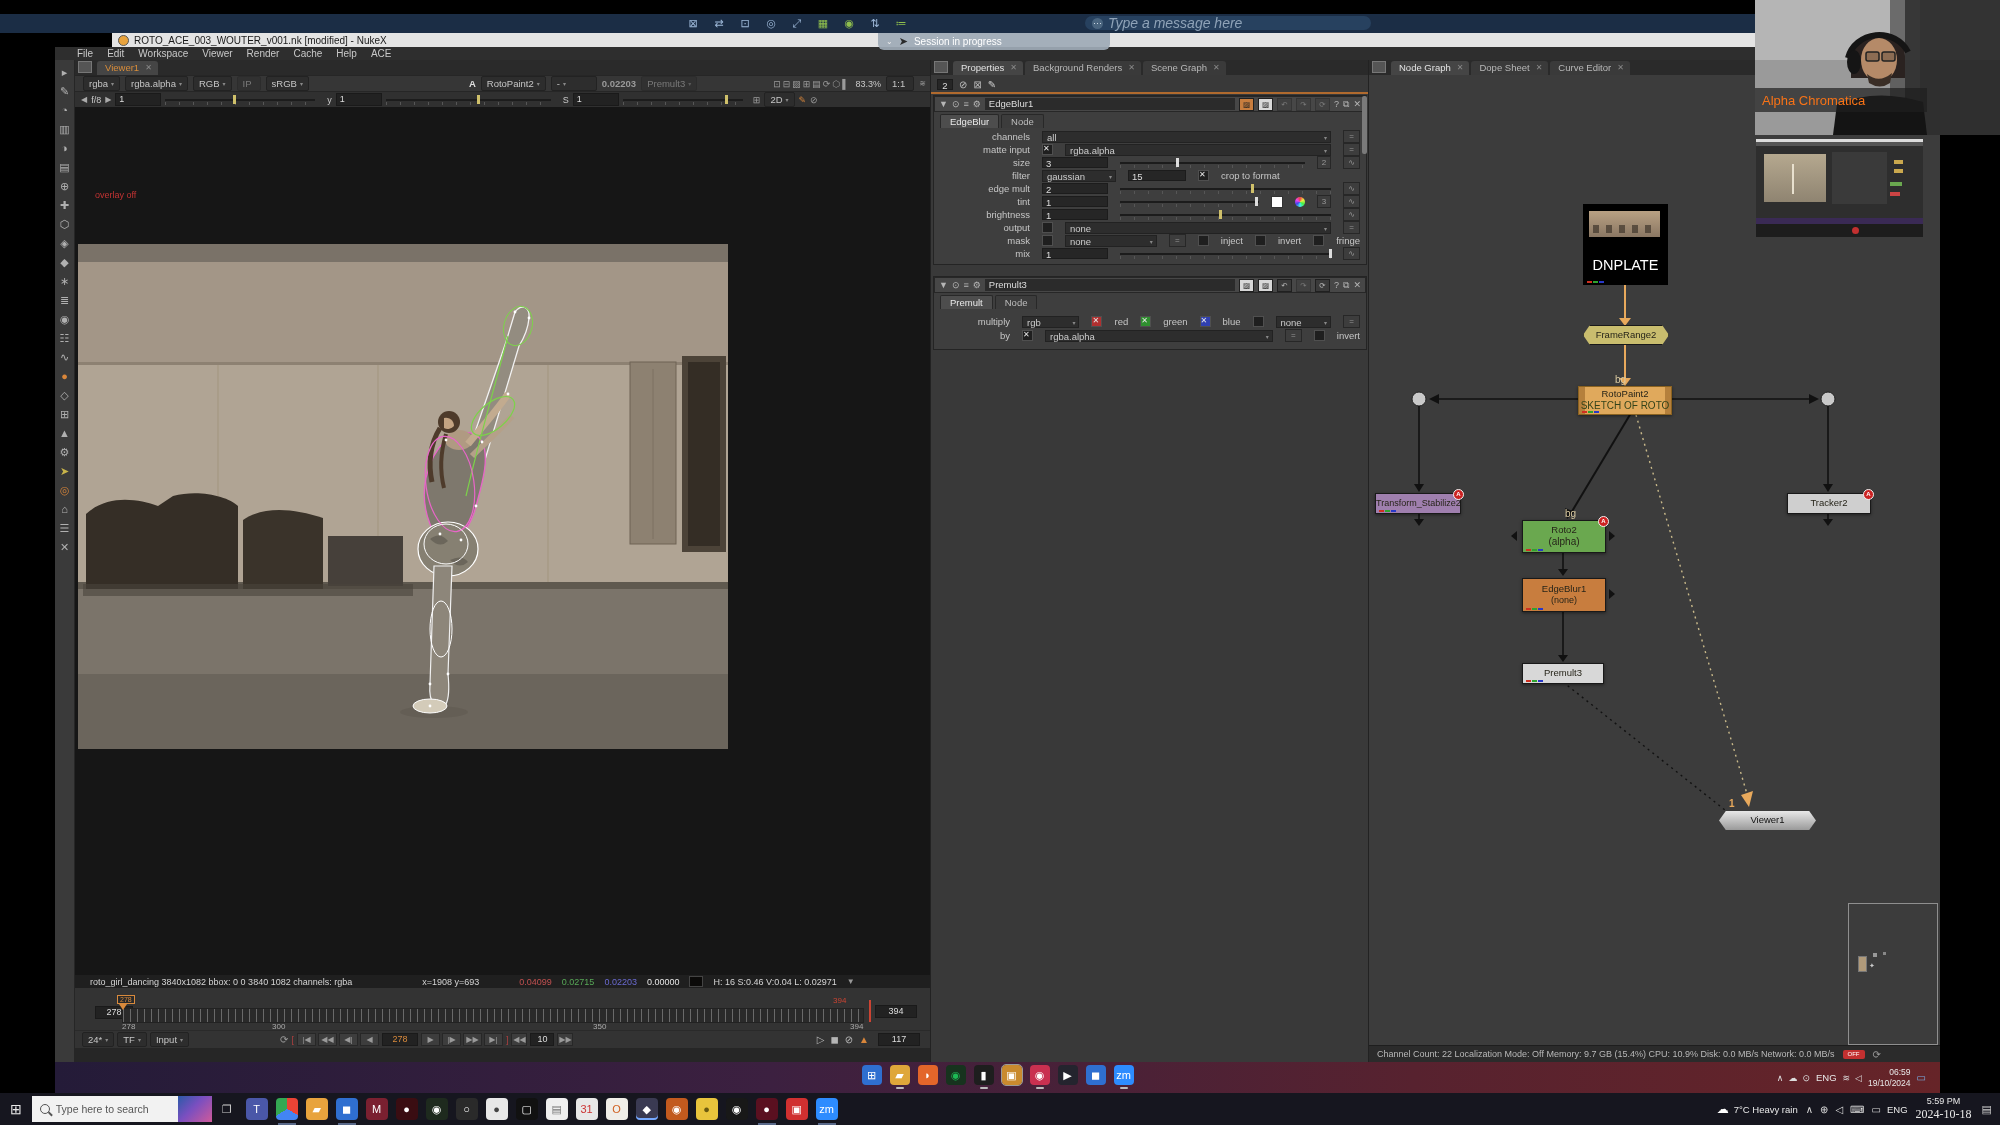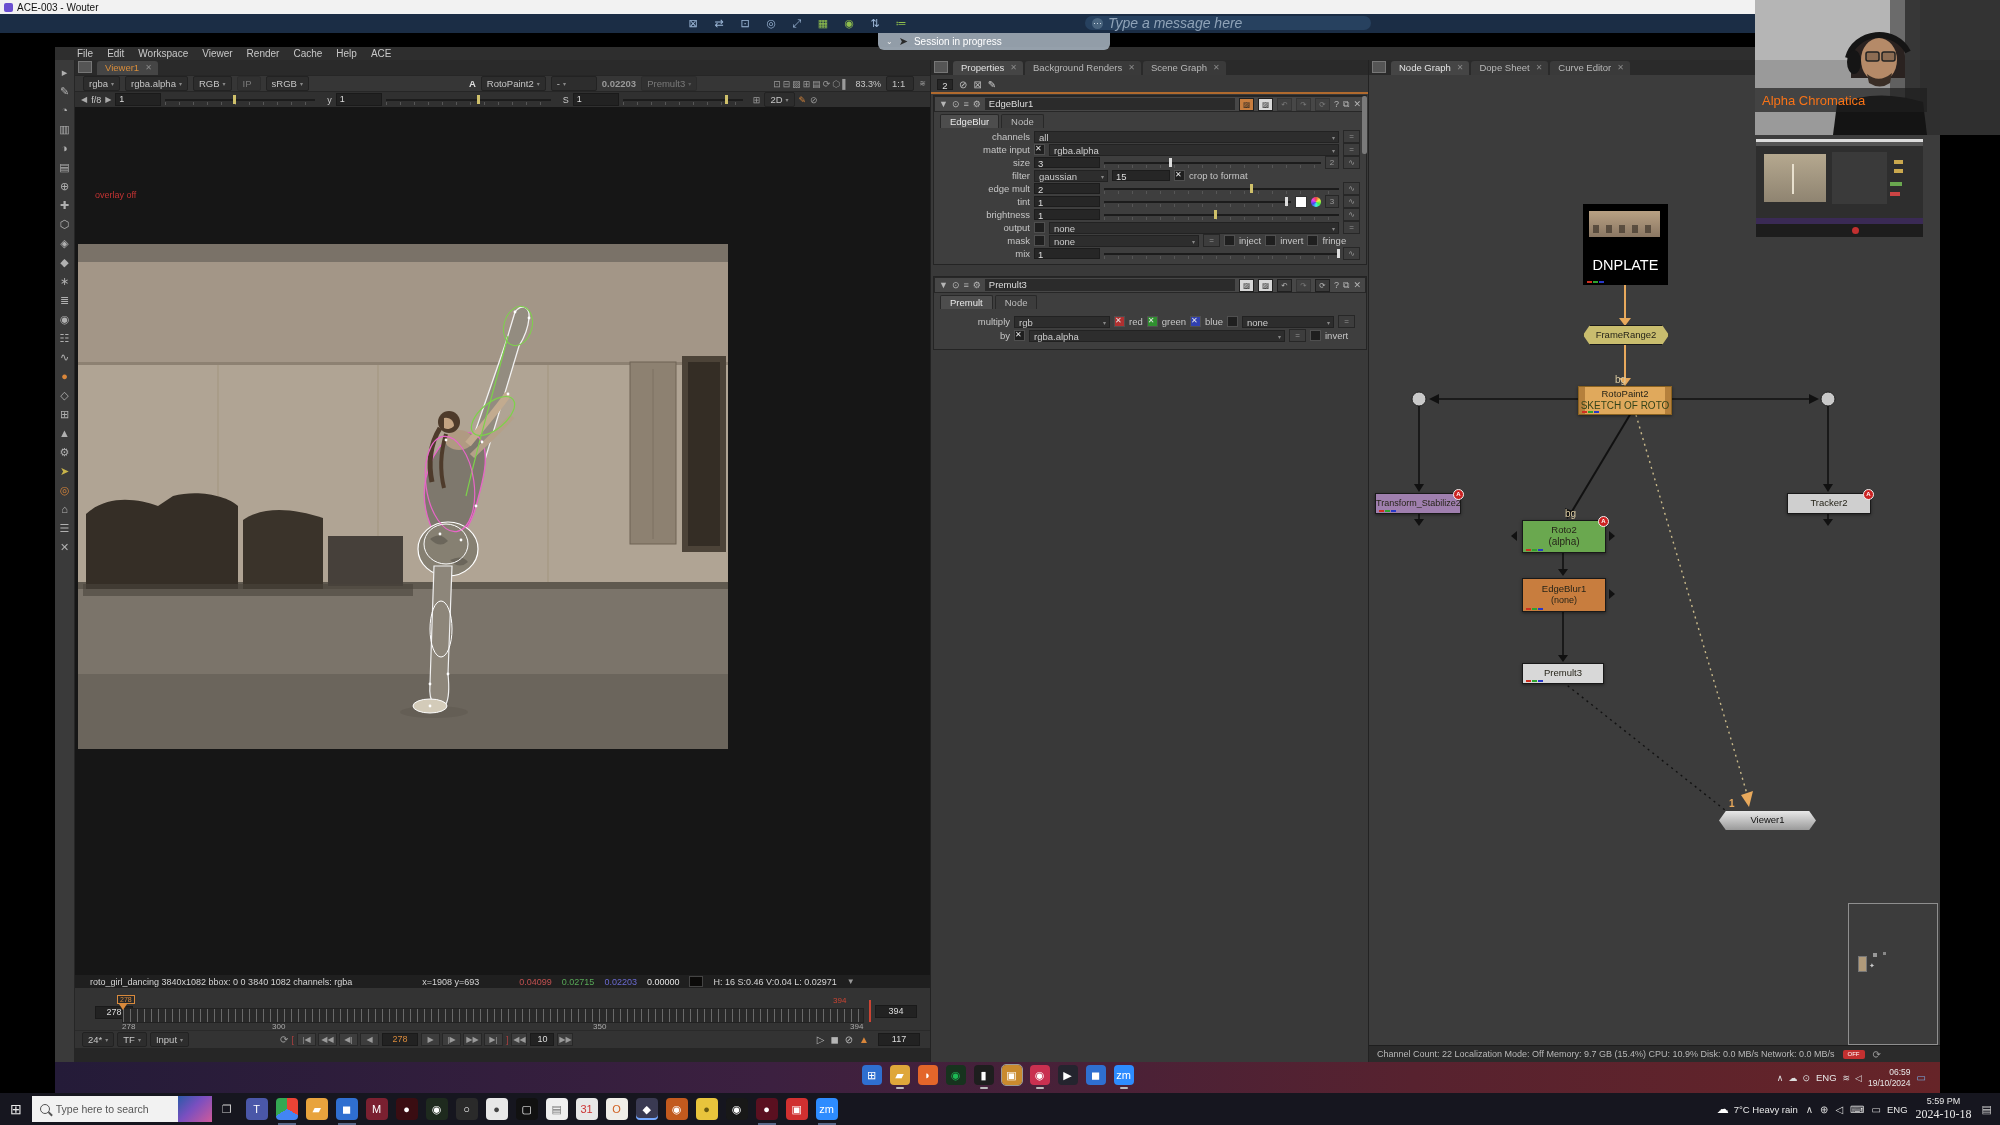--- a/index.html
+++ b/index.html
@@ -30,21 +30,21 @@
   .chip{display:inline-flex;align-items:center;gap:3px;background:#2d2d2d;color:#c6c6c6;font-size:9.5px;padding:1px 5px;border-radius:2px;border:1px solid #222;}
   .chip::after{content:"▾";font-size:6px;color:#888;}
   .chip.na::after{content:"";}
   .dim{opacity:.45;}
   .vfield{background:#222;border:1px solid #1a1a1a;color:#ddd;font-size:9px;height:11px;line-height:11px;padding:0 3px;}
   .vslider{position:relative;height:10px;background:transparent;}
   .vslider .tr{position:absolute;left:0;right:0;top:4px;height:2px;background:#1c1c1c;}
   .vslider .tk{position:absolute;left:0;right:0;top:7px;height:3px;background:repeating-linear-gradient(90deg,#565656 0 1px,transparent 1px 14px);}
   .vslider .h{position:absolute;top:0;width:3px;height:9px;background:#cfc06a;}
   
-  .prow{position:absolute;left:0;width:100%;height:13px;display:flex;align-items:center;gap:4px;font-size:9.5px;color:#c6c6c6;box-sizing:border-box;padding-right:6px;}
+  .prow{position:absolute;left:0;width:100%;height:13px;display:flex;align-items:center;gap:12px;font-size:9.5px;color:#c6c6c6;box-sizing:border-box;padding-right:6px;}
   .plabel{width:96px;text-align:right;flex:none;}
   .dd{background:#2d2d2d;border:1px solid #222;color:#ccc;height:12px;line-height:12px;padding:0 14px 0 4px;position:relative;box-sizing:border-box;font-size:9.5px;}
   .dd::after{content:"▾";position:absolute;right:3px;top:0;font-size:6px;color:#888;}
   .pfield{background:#262626;border:1px solid #1c1c1c;color:#ddd;height:11px;line-height:11px;padding:0 3px;font-size:9.5px;box-sizing:border-box;}
   .cb{width:9px;height:9px;background:#1f1f1f;border:1px solid #4f4f4f;flex:none;position:relative;}
   .cb.on::after{content:"✕";position:absolute;left:0px;top:-1.5px;font-size:8px;color:#e6e6e6;}
   .cb.r{background:#b03030;}.cb.g{background:#2f8f2f;}.cb.b{background:#3040b0;}
   .sq{width:15px;height:11px;background:#3d3d3d;border:1px solid #272727;color:#999;font-size:8px;line-height:11px;text-align:center;flex:none;}
   .nhead{position:absolute;height:16px;background:#474747;border:1px solid #272727;display:flex;align-items:center;gap:4px;padding:0 4px;box-sizing:border-box;font-size:9px;color:#b5b5b5;}
   .ntitle{background:#2b2b2b;color:#ddd;font-size:9.5px;height:12px;line-height:12px;padding:0 4px;flex:1;}
@@ -71,44 +71,44 @@
   #local-apps span{width:22px;height:22px;border-radius:4px;font-size:11px;line-height:22px;text-align:center;color:#fff;position:relative;}
   #local-apps span.open::after{content:"";position:absolute;left:2px;bottom:-5px;width:18px;height:2px;background:#5a6a8a;}
   #local-apps span.active{background:#3a3a52 !important;box-shadow:inset 0 -2px 0 #76a9ff;}
   .traytxt{color:#e8e8e8;font-size:9.5px;}
 </style>
 </head>
 <body>
 
 <div id="screen">
 
-  <div id="local-titlebar" class="abs">
-    <span style="width:9px;height:9px;background:#6a4fd0;border-radius:2px;display:inline-block;"></span>
-    <span>ACE-003 - Wouter</span>
-  </div>
 
   <div id="splashtop-bar" class="abs">
     <div style="margin-left:680px;display:flex;">
 
     <span class="st-icon" style="color: rgb(157, 184, 216);">⊠</span>
         <span class="st-icon" style="color: rgb(157, 184, 216);">⇄</span>
         <span class="st-icon" style="color: rgb(157, 184, 216);">⊡</span>
         <span class="st-icon" style="color: rgb(157, 184, 216);">◎</span>
         <span class="st-icon" style="color: rgb(157, 184, 216);">⤢</span>
         <span class="st-icon" style="color: rgb(143, 191, 77);">▦</span>
         <span class="st-icon" style="color: rgb(143, 191, 77);">◉</span>
         <span class="st-icon" style="color: rgb(157, 184, 216);">⇅</span>
         <span class="st-icon" style="color: rgb(143, 191, 77);">≔</span>
       </div>
     <div id="chat-input">
       <span style="color:#dfe8f2;font-size:9px;background:#4a657f;border-radius:50%;width:11px;height:11px;line-height:10px;text-align:center;">···</span>
       <span class="ph">Type a message here</span>
     </div>
   </div>
 
+  <div id="nuke-title" class="abs">
+    <span style="width:9px;height:9px;border-radius:50%;background:#e8a33d;border:1px solid #555;display:inline-block;"></span>
+    <span>ROTO_ACE_003_WOUTER_v001.nk [modified] - NukeX</span>
+  </div>
   <div id="nuke-menu" class="abs">
 
   <span>File</span>
       <span>Edit</span>
       <span>Workspace</span>
       <span>Viewer</span>
       <span>Render</span>
       <span>Cache</span>
       <span>Help</span>
       <span>ACE</span>

